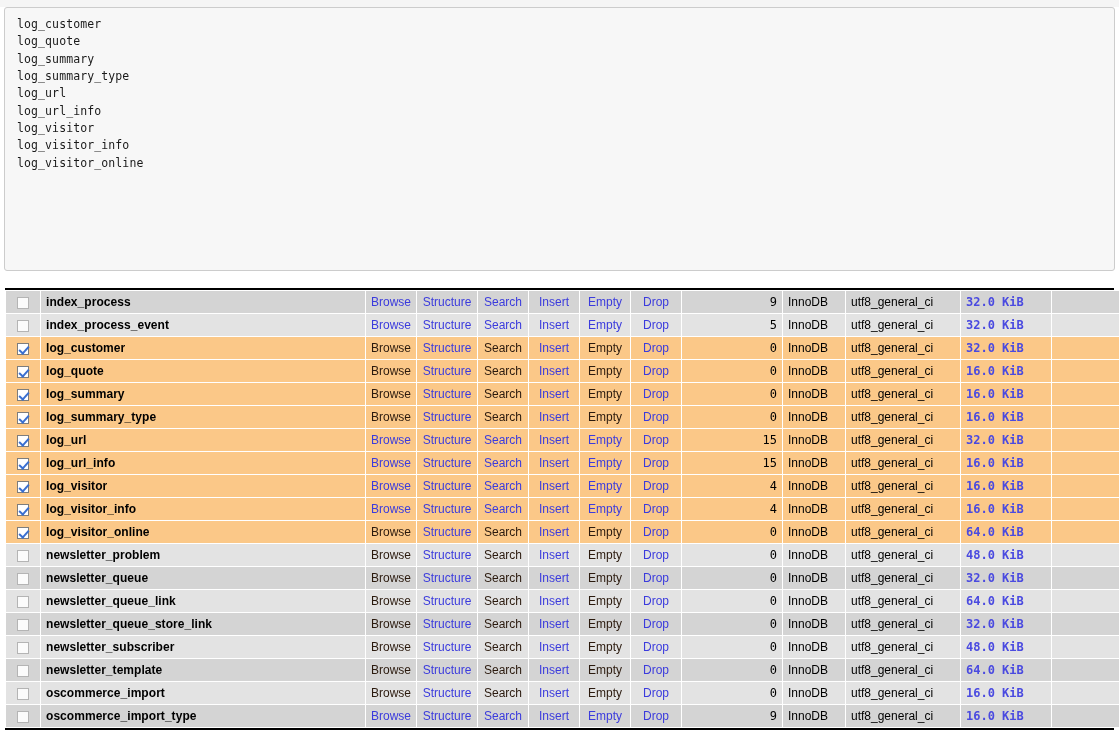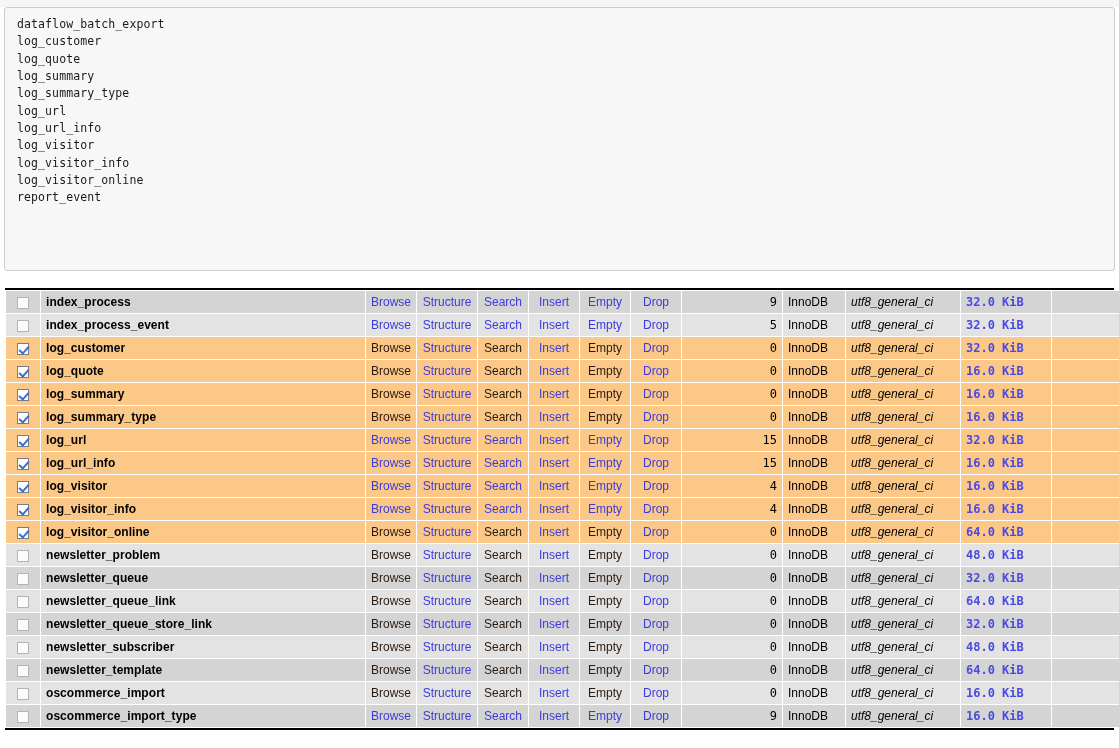--- a/index.html
+++ b/index.html
@@ -92,21 +92,21 @@
   tr.odd  td { background: #d4d4d4; }
   tr.even td { background: #e3e3e3; }
   tr.marked td { background: #fbc888; }
 
   
   td.chk  { text-align: center; padding: 2px 0; }
   td.name { font-weight: bold; color: #000000; padding-left: 12px; letter-spacing: 0.05px; }
   td.act  { text-align: center; padding: 3px 4px; }
   td.rows { text-align: right; font-size: 10.5px; font-family: "DejaVu Sans Mono","Liberation Mono",monospace; padding-right: 10px; }
   td.eng  { text-align: left; padding-left: 7px; margin-left: 16px; }
-  td.coll { text-align: left; padding-left: 9px; font-style: italic; }
+  td.coll { text-align: left; padding-left: 9px; }
   td.size { font-size: 10.5px; font-family: "DejaVu Sans Mono","Liberation Mono",monospace; color: #4a4ae0; font-weight: bold; padding-right: 10px; }
   td.over { text-align: right; padding-right: 14px; font-weight: bold; }
 
   a.lnk {
     text-decoration: none;
     cursor: pointer;
     font-size: 12px;
   }
   a.lnk.blue  { color: #3b3bdd; }
   a.lnk.visited { color: #2b1a0e; }
@@ -138,31 +138,29 @@
 </style>
 </head>
 <body>
 
 <div class="page">
 
   <div class="top-strip"></div>
 
   <div class="code-box">
     <div id="code-lines">
-        <div class="line">dataflow_batch_export</div>
         <div class="line">log_customer</div>
         <div class="line">log_quote</div>
         <div class="line">log_summary</div>
         <div class="line">log_summary_type</div>
         <div class="line">log_url</div>
         <div class="line">log_url_info</div>
         <div class="line">log_visitor</div>
         <div class="line">log_visitor_info</div>
         <div class="line">log_visitor_online</div>
-        <div class="line">report_event</div>
       </div>
   </div>
 
   <div class="gap"></div>
 
   <div class="tbl-wrap">
     <table class="dblist">
       <colgroup>
         <col class="c-chk">
           <col class="c-name">

